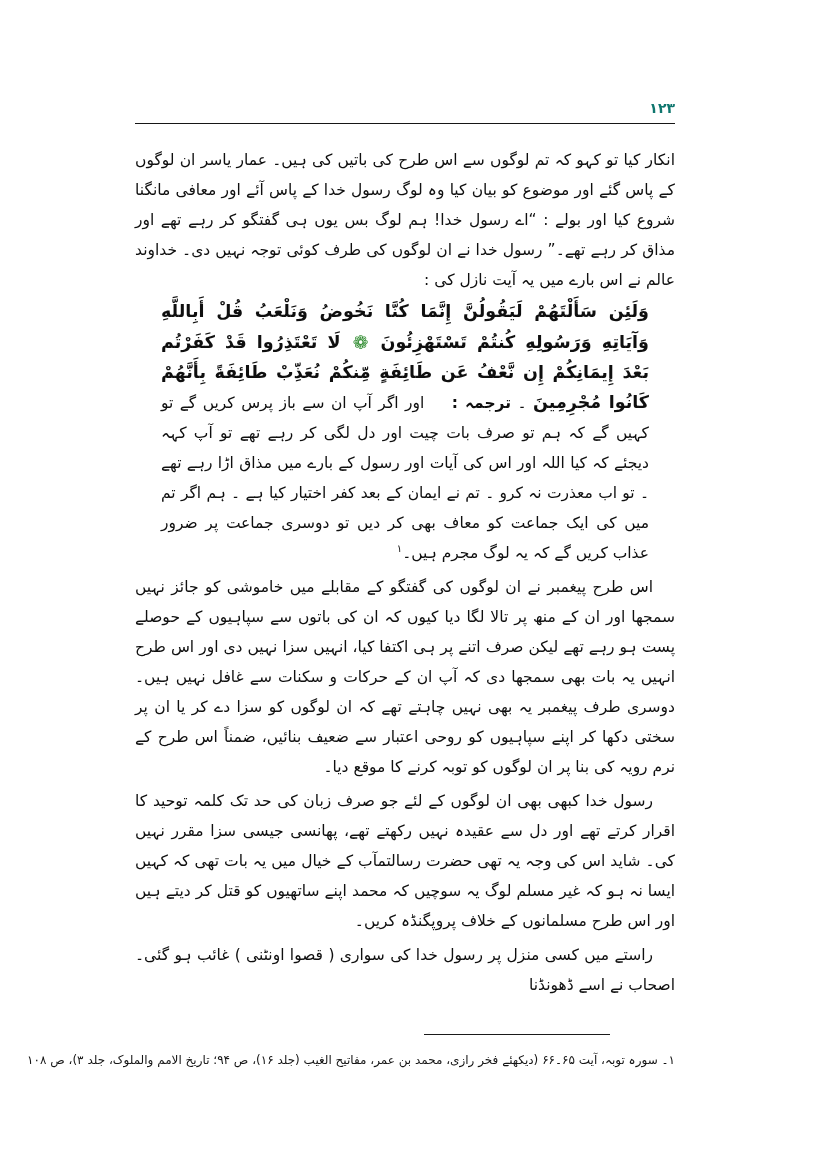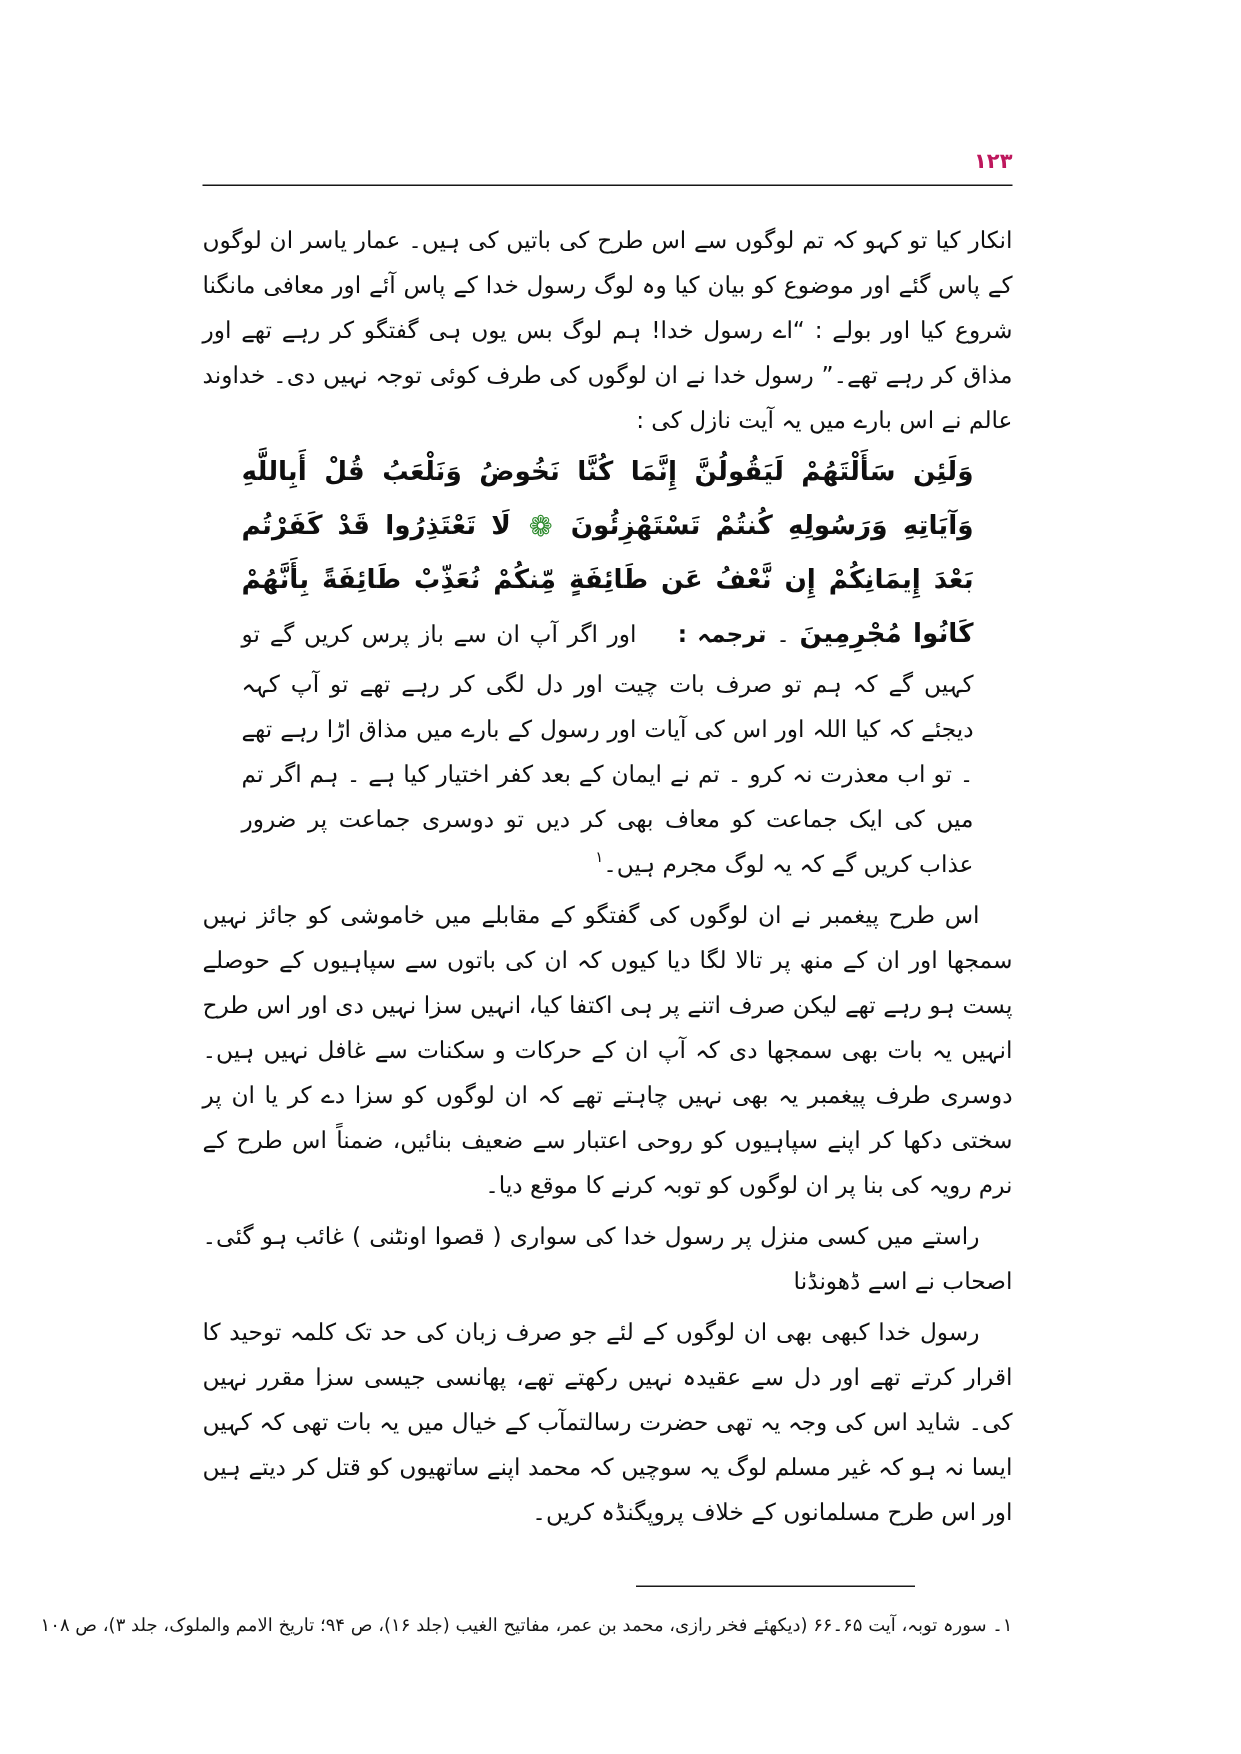--- a/index.html
+++ b/index.html
@@ -26,21 +26,21 @@
     display:flex;
     flex-direction:row;
     justify-content:space-between;
     align-items:flex-end;
     direction:rtl;
   }
   .folio{
     font-size:14px;
     font-weight:bold;
     letter-spacing:1px;
-    color:#be185d;
+    color:#0f766e;
     padding-left:6px;
   }
   .runtitle{
     font-size:14.5px;
     font-weight:bold;
     color:#111;
     white-space:nowrap;
   }
   .head-rule{
     border:0;
@@ -58,21 +58,21 @@
   }
   .para{ margin:4px 0 1px 0; }
   .para.indent{ text-indent:22px; }
   .verse-block{
     margin:2px 26px 2px 26px;
     text-align:justify;
     text-align-last:right;
   }
   .arabic{
     font-size:17.5px;
-    line-height:36px;
+    line-height:25px;
     font-weight:bold;
   }
   .ayah-marker{
     font-size:19px;
     font-weight:normal;
     padding:0 3px;
     vertical-align:-1px;
   }
   .trans-label{ font-weight:bold;margin-left:21px; }
   sup.fnref{
@@ -119,25 +119,25 @@
         <span>۔</span>
         <span class="trans-label">ترجمہ :</span>
         <span>اور اگر آپ ان سے باز پرس کریں گے تو کہیں گے کہ ہم تو صرف بات چیت اور دل لگی کر رہے تھے تو آپ کہہ دیجئے کہ کیا اللہ اور اس کی آیات اور رسول کے بارے میں مذاق اڑا رہے تھے ۔ تو اب معذرت نہ کرو ۔ تم نے ایمان کے بعد کفر اختیار کیا ہے ۔ ہم اگر تم میں کی ایک جماعت کو معاف بھی کر دیں تو دوسری جماعت پر ضرور عذاب کریں گے کہ یہ لوگ مجرم ہیں۔</span><sup class="fnref">۱</sup>
       </p>
 
       <p class="para indent">
         <span>اس طرح پیغمبر نے ان لوگوں کی گفتگو کے مقابلے میں خاموشی کو جائز نہیں سمجھا اور ان کے منھ پر تالا لگا دیا کیوں کہ ان کی باتوں سے سپاہیوں کے حوصلے پست ہو رہے تھے لیکن صرف اتنے پر ہی اکتفا کیا، انہیں سزا نہیں دی اور اس طرح انہیں یہ بات بھی سمجھا دی کہ آپ ان کے حرکات و سکنات سے غافل نہیں ہیں۔ دوسری طرف پیغمبر یہ بھی نہیں چاہتے تھے کہ ان لوگوں کو سزا دے کر یا ان پر سختی دکھا کر اپنے سپاہیوں کو روحی اعتبار سے ضعیف بنائیں، ضمناً اس طرح کے نرم رویہ کی بنا پر ان لوگوں کو توبہ کرنے کا موقع دیا۔</span>
       </p>
 
       <p class="para indent">
-        <span>راستے میں کسی منزل پر رسول خدا کی سواری ( قصوا اونٹنی ) غائب ہو گئی۔ اصحاب نے اسے ڈھونڈنا</span>
+        <span>رسول خدا کبھی بھی ان لوگوں کے لئے جو صرف زبان کی حد تک کلمہ توحید کا اقرار کرتے تھے اور دل سے عقیدہ نہیں رکھتے تھے، پھانسی جیسی سزا مقرر نہیں کی۔ شاید اس کی وجہ یہ تھی حضرت رسالتمآب کے خیال میں یہ بات تھی کہ کہیں ایسا نہ ہو کہ غیر مسلم لوگ یہ سوچیں کہ محمد اپنے ساتھیوں کو قتل کر دیتے ہیں اور اس طرح مسلمانوں کے خلاف پروپگنڈہ کریں۔</span>
       </p>
 
       <p class="para indent">
-        <span>رسول خدا کبھی بھی ان لوگوں کے لئے جو صرف زبان کی حد تک کلمہ توحید کا اقرار کرتے تھے اور دل سے عقیدہ نہیں رکھتے تھے، پھانسی جیسی سزا مقرر نہیں کی۔ شاید اس کی وجہ یہ تھی حضرت رسالتمآب کے خیال میں یہ بات تھی کہ کہیں ایسا نہ ہو کہ غیر مسلم لوگ یہ سوچیں کہ محمد اپنے ساتھیوں کو قتل کر دیتے ہیں اور اس طرح مسلمانوں کے خلاف پروپگنڈہ کریں۔</span>
+        <span>راستے میں کسی منزل پر رسول خدا کی سواری ( قصوا اونٹنی ) غائب ہو گئی۔ اصحاب نے اسے ڈھونڈنا</span>
       </p>
 
     </div>
 
     <hr class="footnote-rule">
 
     <div class="footnote">
       <span>۱۔ سورہ توبہ، آیت ۶۵۔۶۶ (دیکھئے فخر رازی، محمد بن عمر، مفاتیح الغیب (جلد ۱۶)، ص ۹۴؛ تاریخ الامم والملوک، جلد ۳)، ص ۱۰۸</span>
     </div>
 

